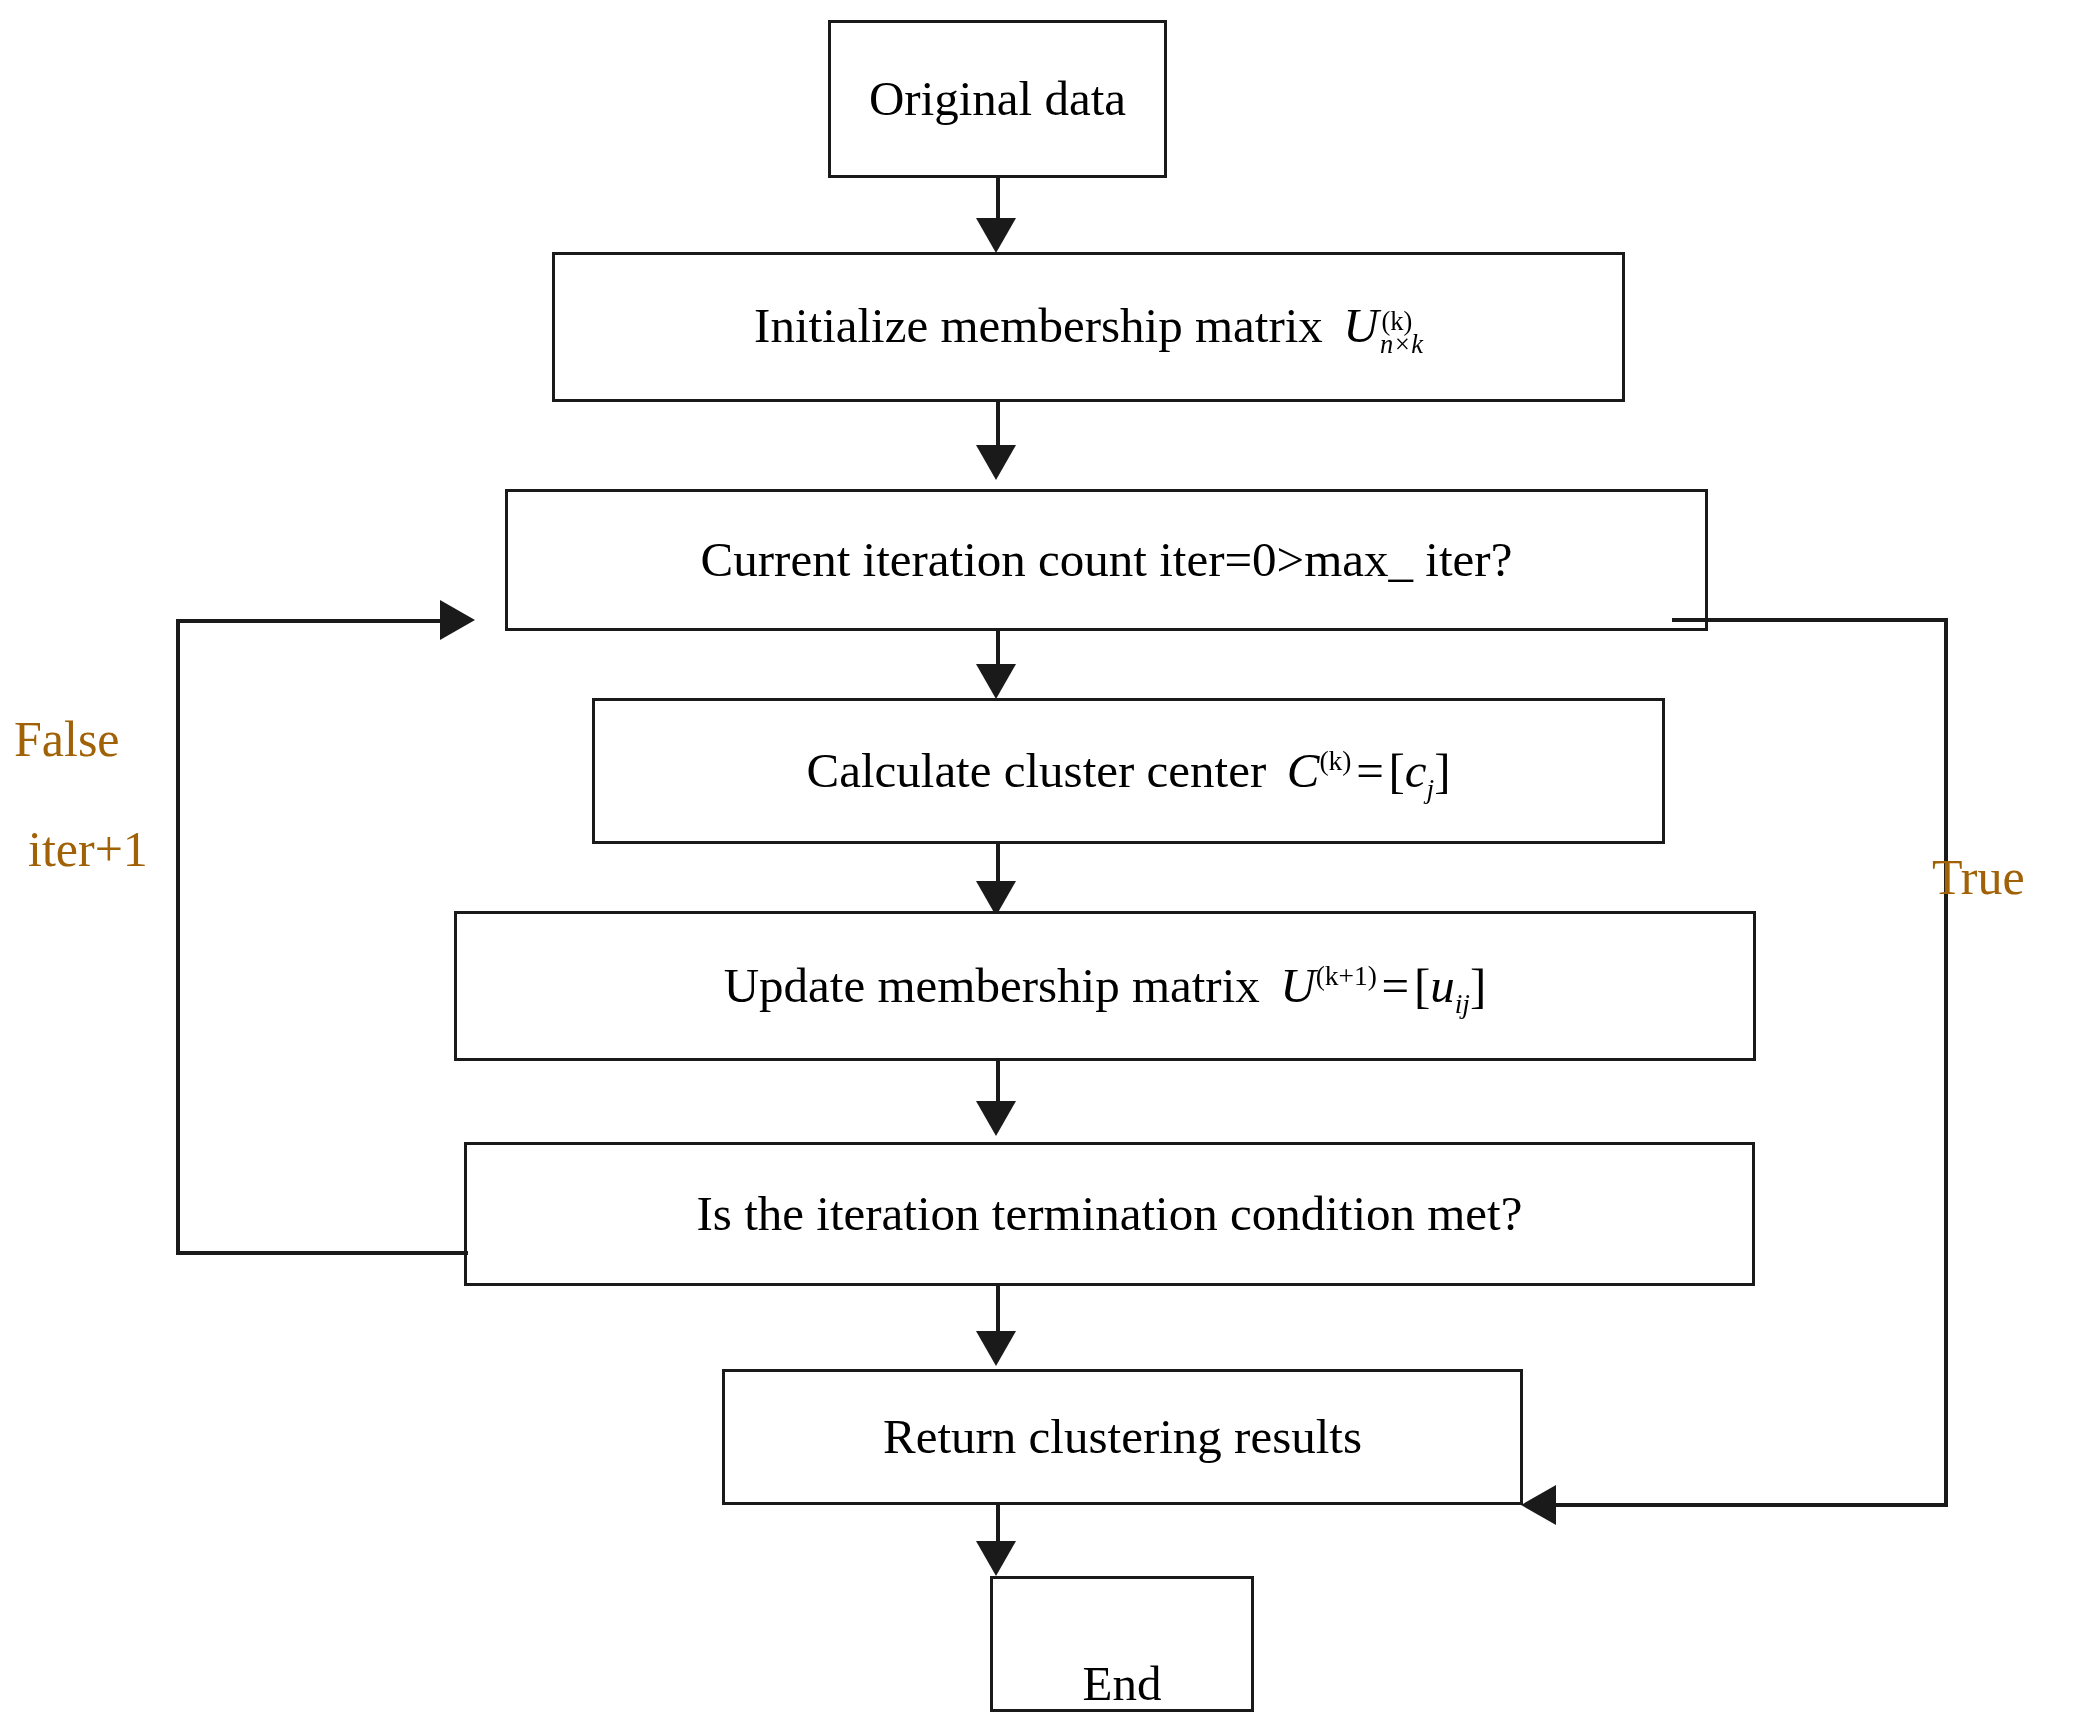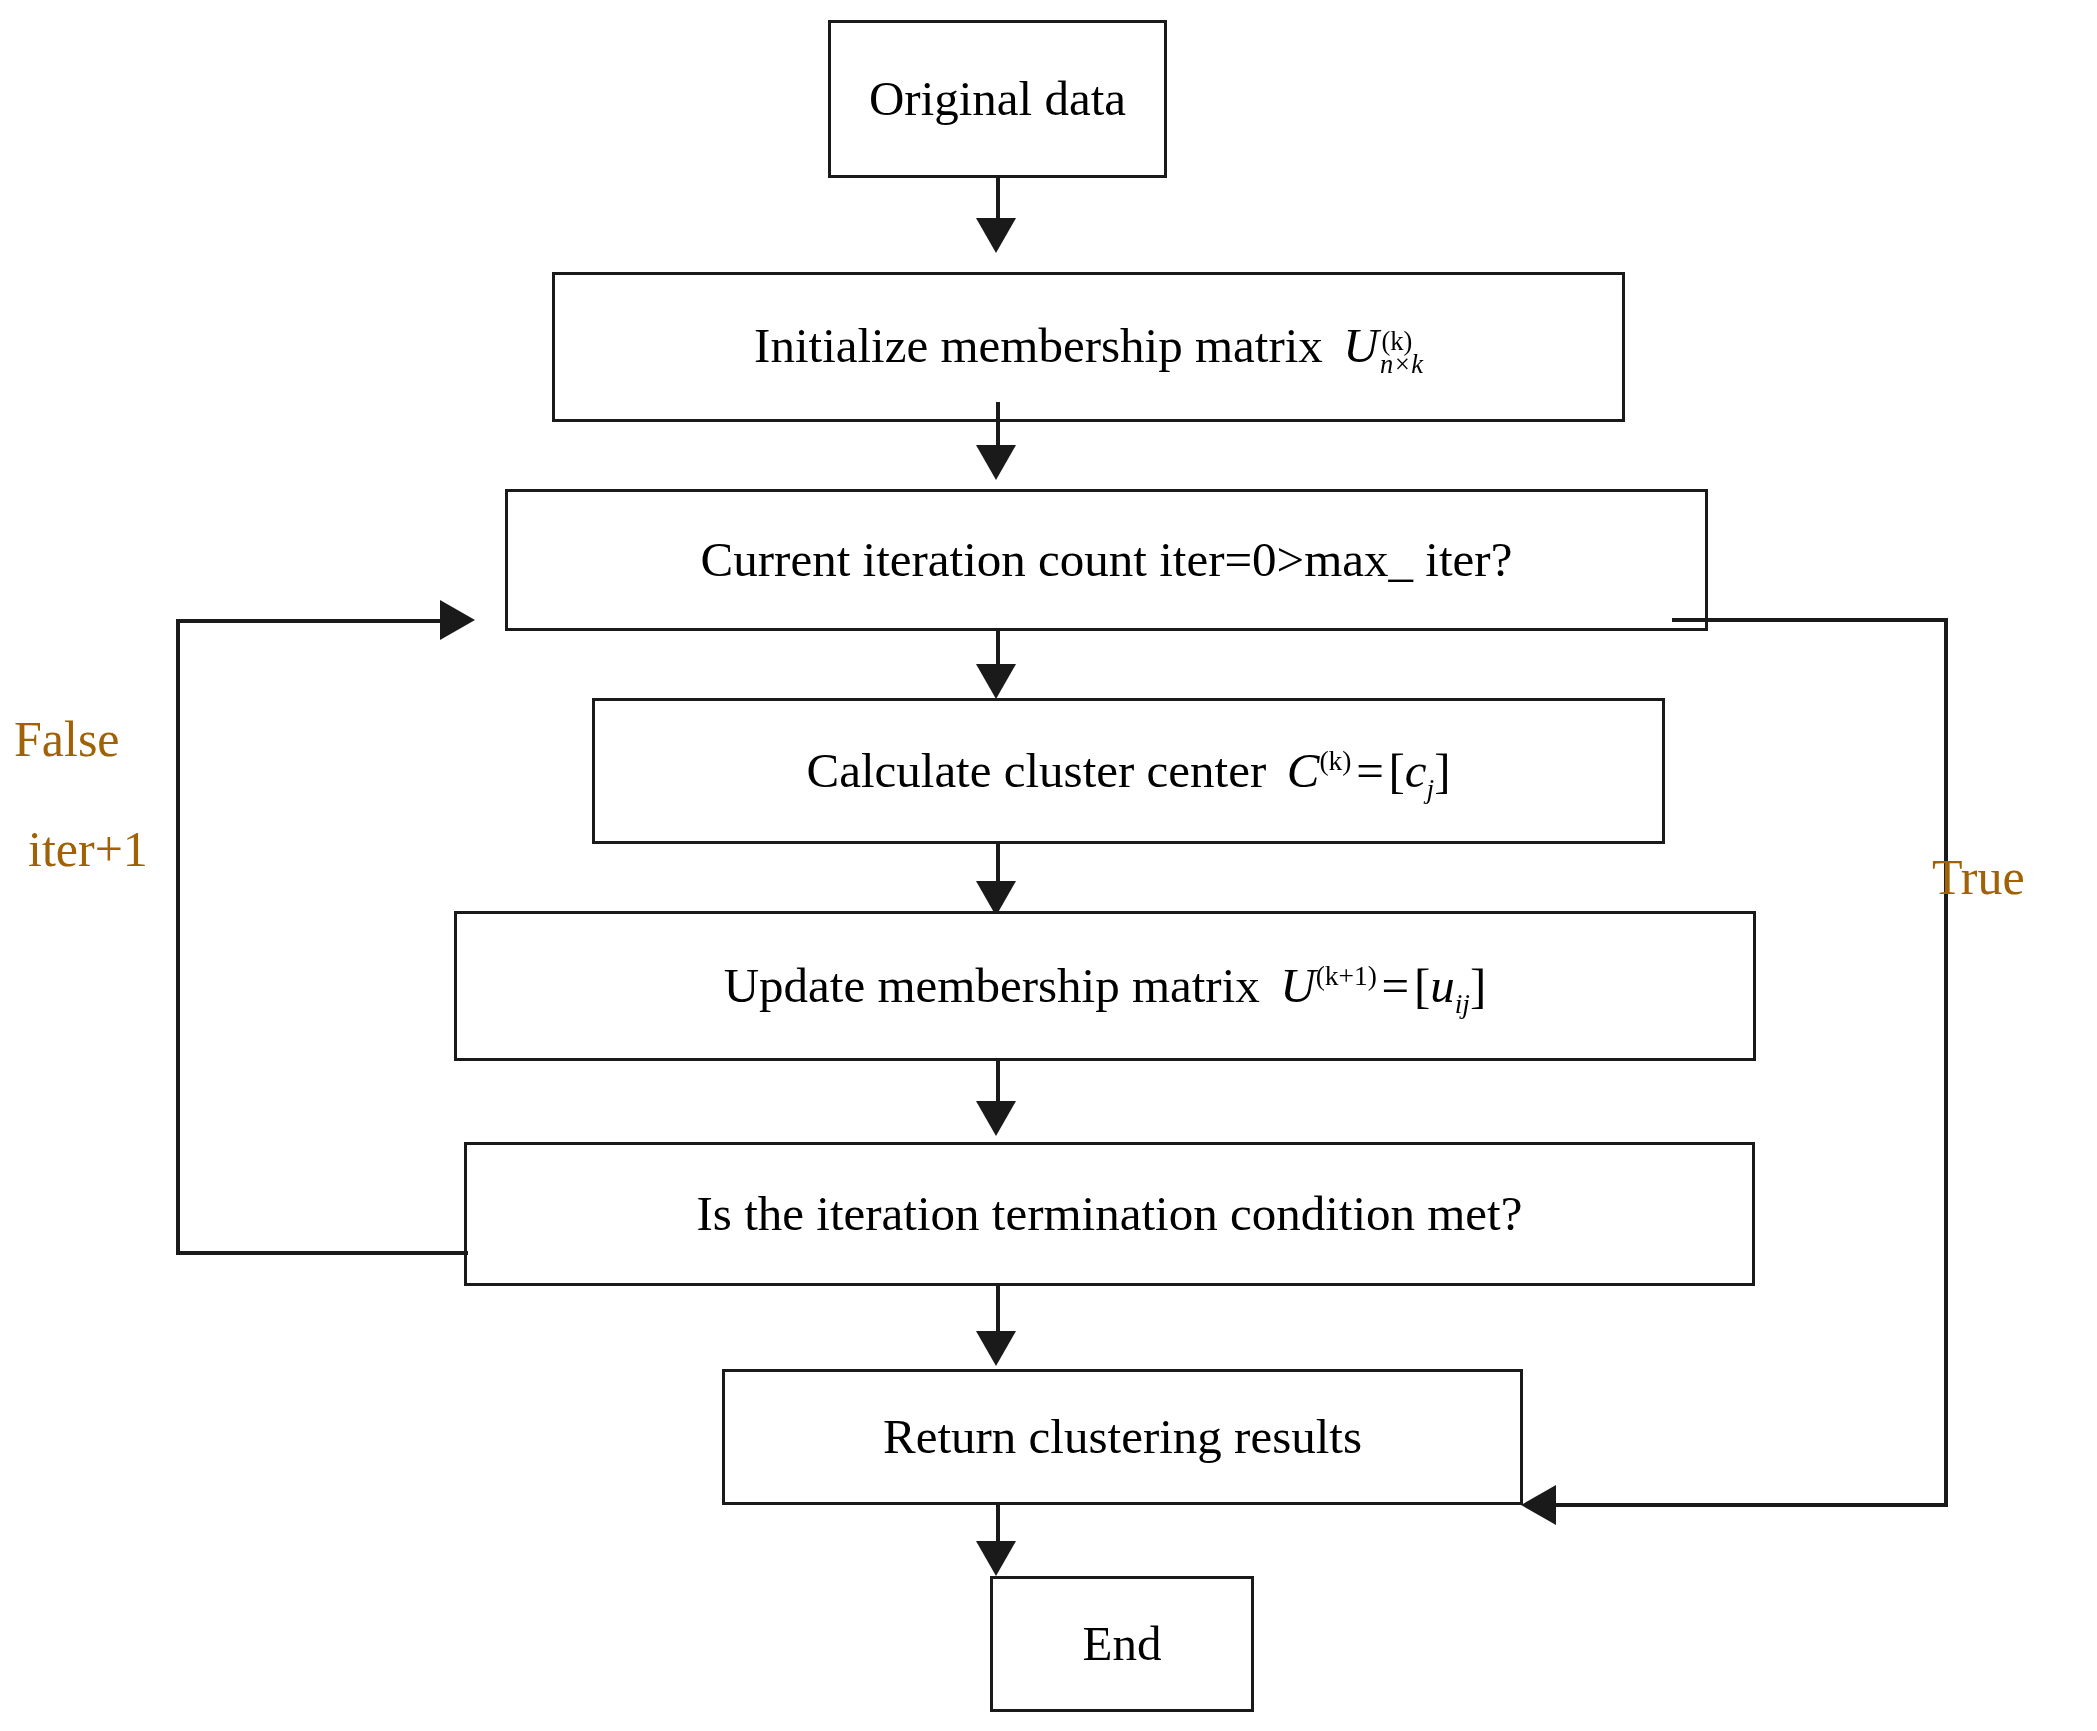--- a/index.html
+++ b/index.html
@@ -74,21 +74,21 @@
 
 <div id="canvas">
 
   <div class="node" style="left:828px; top:20px; width:339px; height:158px;">
     <span class="txt">Original data</span>
   </div>
 
   <div class="vline" style="left:996px; top:177px; height:43px;"></div>
   <div class="arrow-down" style="left:976px; top:218px;"></div>
 
-  <div class="node" style="left:552px; top:252px; width:1073px; height:150px;margin-top:20px;">
+  <div class="node" style="left:552px; top:252px; width:1073px; height:150px;">
     <span class="txt">
       <span>Initialize membership matrix</span><span class="gap"></span><span class="mi">U</span><span class="frac"><span class="sup">(k)</span><span class="sub">n×k</span></span>
     </span>
   </div>
 
   <div class="vline" style="left:996px; top:402px; height:46px;"></div>
   <div class="arrow-down" style="left:976px; top:445px;"></div>
 
   <div class="node" style="left:473px; top:489px; width:1203px; height:142px;margin-left:32px;">
     <span class="txt">Current iteration count iter=0&gt;max_ iter?</span>
@@ -122,21 +122,21 @@
   <div class="vline" style="left:996px; top:1286px; height:47px;"></div>
   <div class="arrow-down" style="left:976px; top:1331px;"></div>
 
   <div class="node" style="left:722px; top:1369px; width:801px; height:136px;">
     <span class="txt">Return clustering results</span>
   </div>
 
   <div class="vline" style="left:996px; top:1504px; height:39px;"></div>
   <div class="arrow-down" style="left:976px; top:1541px;"></div>
 
-  <div class="node" style="left:990px; top:1576px; width:264px; height:136px;">
+  <div class="node" style="left:990px; top:1576px; width:264px; height:136px;align-items:flex-end;">
     <span class="txt">End</span>
   </div>
 
   <div class="hline" style="left:176px; top:1251px; width:292px;"></div>
 
   <div class="vline" style="left:176px; top:621px; height:633px;"></div>
 
   <div class="hline" style="left:176px; top:619px; width:268px;"></div>
   <div class="arrow-right" style="left:440px; top:600px;"></div>
 

